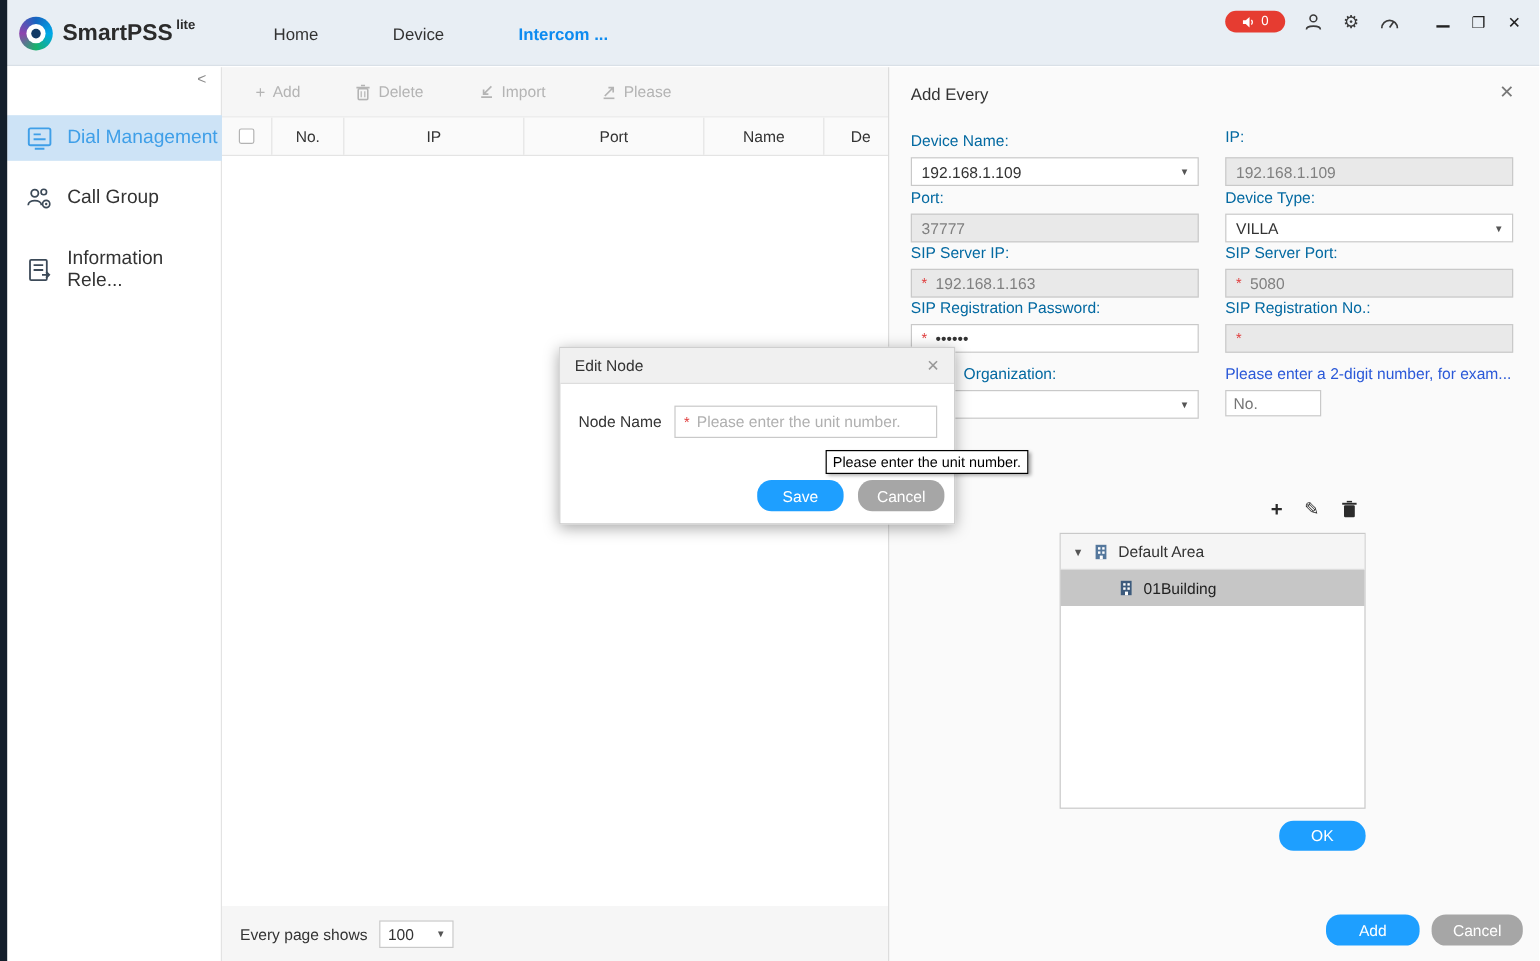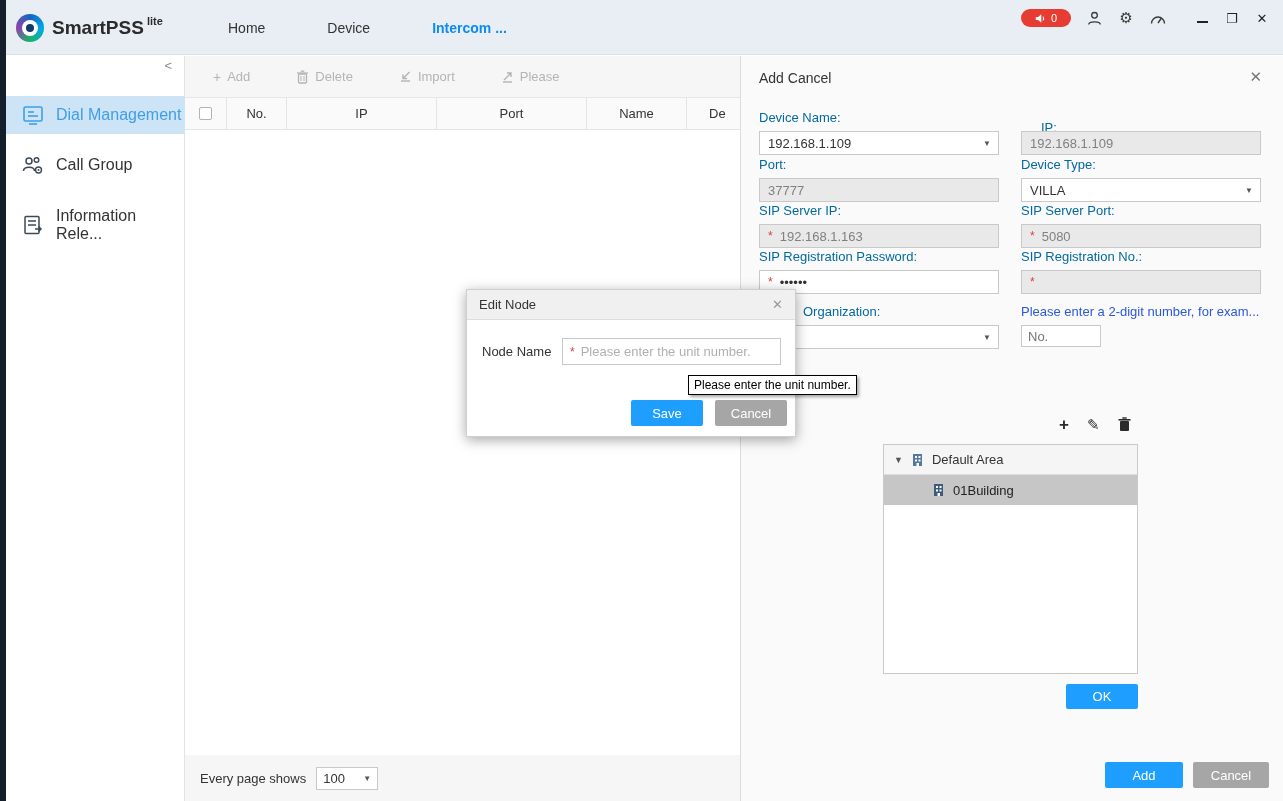--- a/index.html
+++ b/index.html
@@ -63,21 +63,21 @@
   .fbox .req { color:#e03c3c; margin-right:7px; font-size:12px; }
   .fbox .caret { position:absolute; right:7px; font-size:8px; color:#555; }
   .hint { position:absolute; font-size:13px; color:#2b59d8; }
   .mini-input { position:absolute; width:80px; height:22px; border:1px solid #c9c9c9; background:#fff; font-size:13px; color:#999; padding:0 6px; font-family:"Liberation Sans",sans-serif; }
   .tree-tools { position:absolute; top:360px; left:318px; display:flex; gap:18px; align-items:center; }
   .tt-icon { color:#2b2b2b; font-size:15px; cursor:pointer; line-height:1; }
   .tree-box { position:absolute; left:142px; top:388px; width:255px; height:230px; background:#fff; border:1px solid #c9c9c9; }
   .tree-row { height:30px; display:flex; align-items:center; gap:8px; font-size:13px; color:#333; }
   .tree-root { background:#f5f5f5; border-bottom:1px solid #ddd; padding-left:10px; cursor:pointer; }
   .tree-child { background:#c6c6c6; padding-left:48px; color:#222; cursor:pointer; }
-  .btn { position:absolute; height:25px; display:flex; align-items:center; justify-content:center; font-size:13px; color:#fff; cursor:pointer; border-radius:2px; }
+  .btn { position:absolute; height:25px; display:flex; align-items:center; justify-content:center; font-size:13px; color:#fff; cursor:pointer; border-radius:12px; }
   .btn-blue { background:#1e9fff; }
   .btn-gray { background:#a6a6a6; }
 
   
   .modal { position:absolute; left:466px; top:289px; width:330px; height:148px; background:#fff; border:1px solid #cfcfcf; box-shadow:0 3px 12px rgba(0,0,0,0.35); z-index:100; }
   .modal-titlebar { height:30px; background:#f0f0f0; border-bottom:1px solid #ddd; display:flex; align-items:center; justify-content:space-between; padding:0 12px; }
   .modal-title { font-size:13px; color:#333; }
   .modal-close { font-size:13px; color:#999; cursor:pointer; }
   .modal-label { position:absolute; left:15px; top:54px; font-size:13px; color:#333; }
   .modal-inputwrap { position:absolute; left:95px; top:48px; width:219px; height:27px; border:1px solid #c9c9c9; background:#fff; display:flex; align-items:center; padding:0 7px; }
@@ -233,30 +233,30 @@
       <span class="pagebar-label">Every page shows</span>
       <div class="page-select">
         <span>100</span>
         <span class="arrow-sm">▼</span>
       </div>
     </div>
   </div>
 
   <div class="panel">
     <div class="panel-header">
-      <span class="panel-title">Add Cancel</span>
+      <span class="panel-title">Add Every</span>
       <span class="panel-close">✕</span>
     </div>
 
     <span class="flabel" style="left:18px; top:54px;">Device Name:</span>
     <div class="fbox" style="left:18px; top:75px; width:240px;">
       <span>192.168.1.109</span>
       <span class="caret arrow-blue">▼</span>
     </div>
-    <span class="flabel" style="left:280px; top:64px;margin-left:20px;">IP:</span>
+    <span class="flabel" style="left:280px; top:50px;">IP:</span>
     <div class="fbox disabled" style="left:280px; top:75px; width:240px;">
       <span>192.168.1.109</span>
     </div>
 
     <span class="flabel" style="left:18px; top:101px;">Port:</span>
     <div class="fbox disabled" style="left:18px; top:122px; width:240px;">
       <span>37777</span>
     </div>
     <span class="flabel" style="left:280px; top:101px;">Device Type:</span>
     <div class="fbox" style="left:280px; top:122px; width:240px;">

